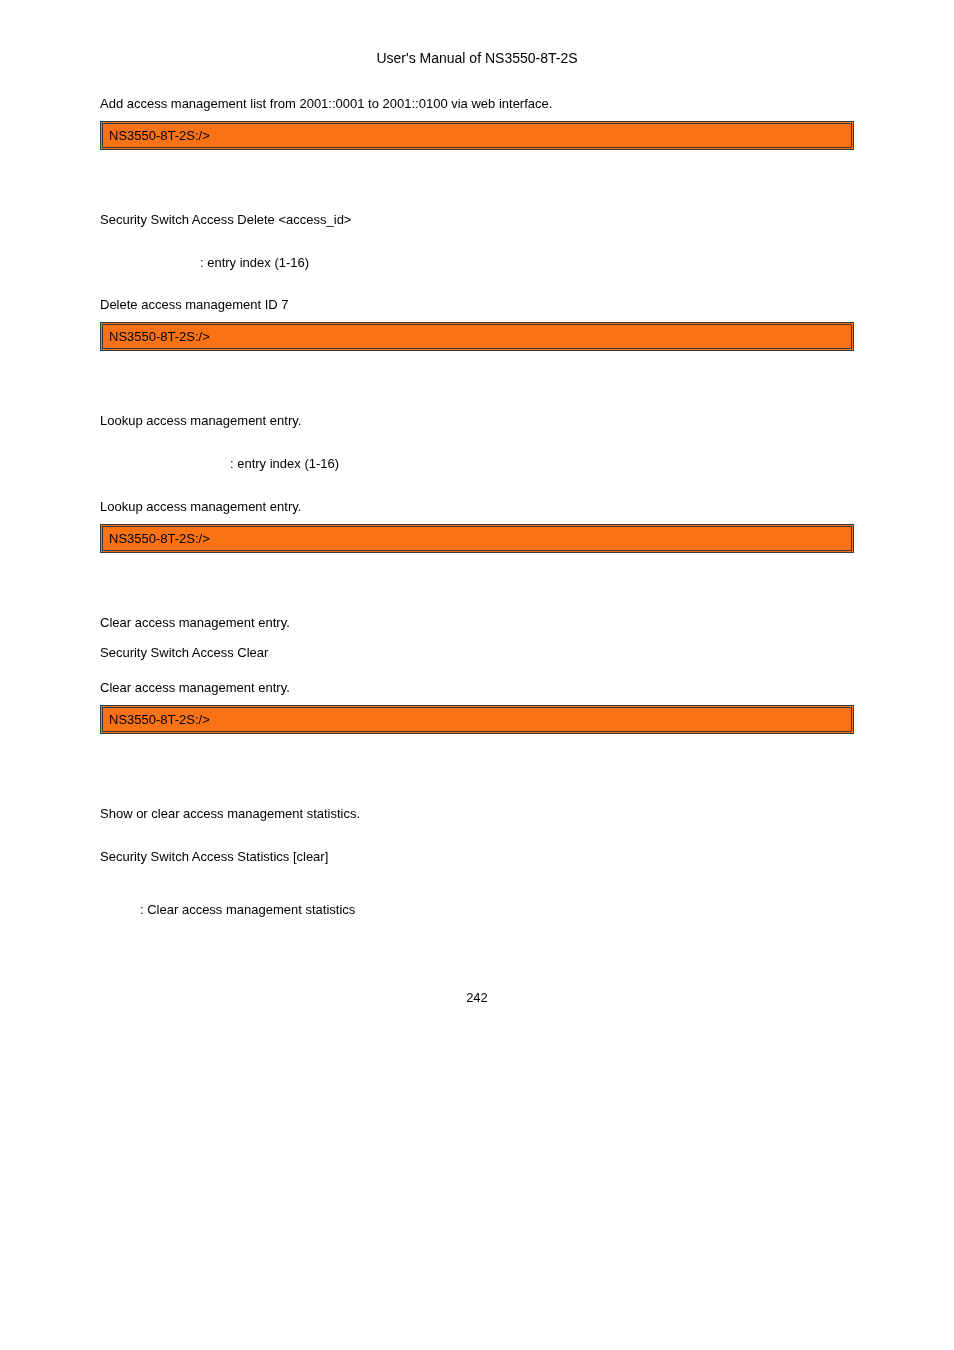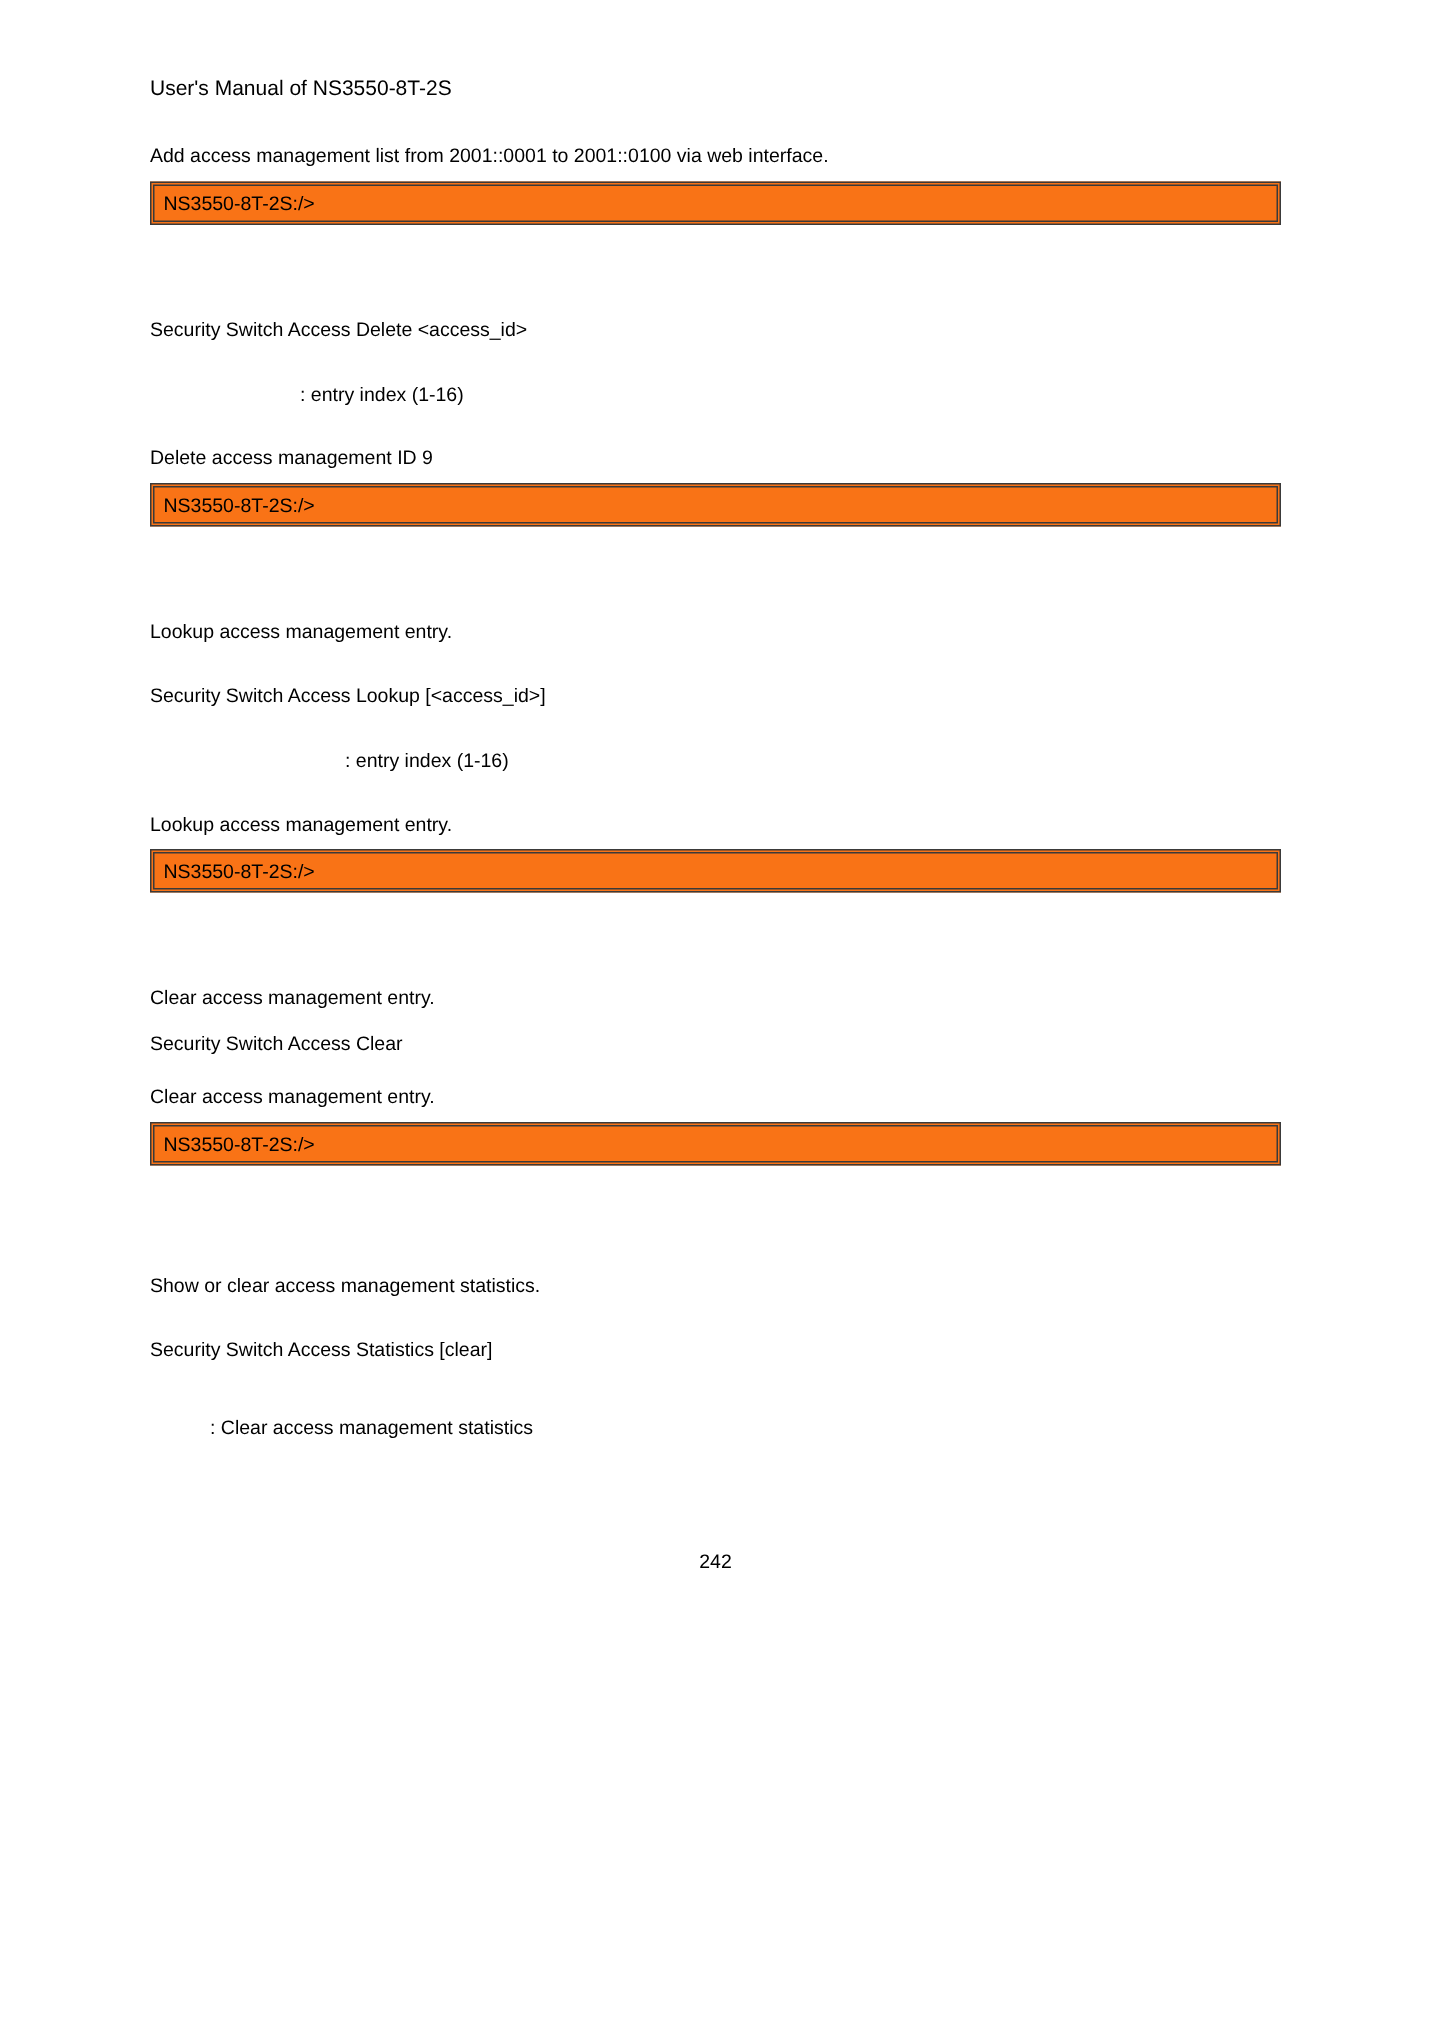--- a/index.html
+++ b/index.html
@@ -9,21 +9,21 @@
     font-size: 13px;
     color: #000;
     background: #fff;
     width: 954px;
   }
   .page {
     padding: 50px 100px 40px 100px;
     box-sizing: border-box;
   }
   .header-right {
-    text-align: left;
+    text-align: center;
     font-size: 14px;
     margin-bottom: 28px;
   }
   .para {
     margin: 0 0 22px 0;
     line-height: 1.6;
   }
   .para-tight {
     margin: 0 0 6px 0;
     line-height: 1.6;
@@ -65,27 +65,26 @@
   </div>
 
 
   <p class="para-tight">Add access management list from 2001::0001 to 2001::0100 via web interface.</p>
   <div class="cmdbox">
     <span>NS3550-8T-2S:/&gt;</span>
   </div>
 
   <p class="para">Security Switch Access Delete &lt;access_id&gt;</p>
   <p class="para indent-entry">: entry index (1-16)</p>
-  <p class="para-tight">Delete access management ID 9</p>
+  <p class="para-tight">Delete access management ID 7</p>
   <div class="cmdbox">
     <span>NS3550-8T-2S:/&gt;</span>
   </div>
 
   <p class="para">Lookup access management entry.</p>
-  <p class="para">Security Switch Access Lookup [&lt;access_id&gt;]</p>
   <p class="para indent-entry2">: entry index (1-16)</p>
   <p class="para-tight">Lookup access management entry.</p>
   <div class="cmdbox">
     <span>NS3550-8T-2S:/&gt;</span>
   </div>
 
   <p class="para-tight" style="margin-bottom:10px;">Clear access management entry.</p>
   <p class="para-tight" style="margin-bottom:14px;">Security Switch Access Clear</p>
   <p class="para-tight">Clear access management entry.</p>
   <div class="cmdbox" style="margin-bottom:70px;">

